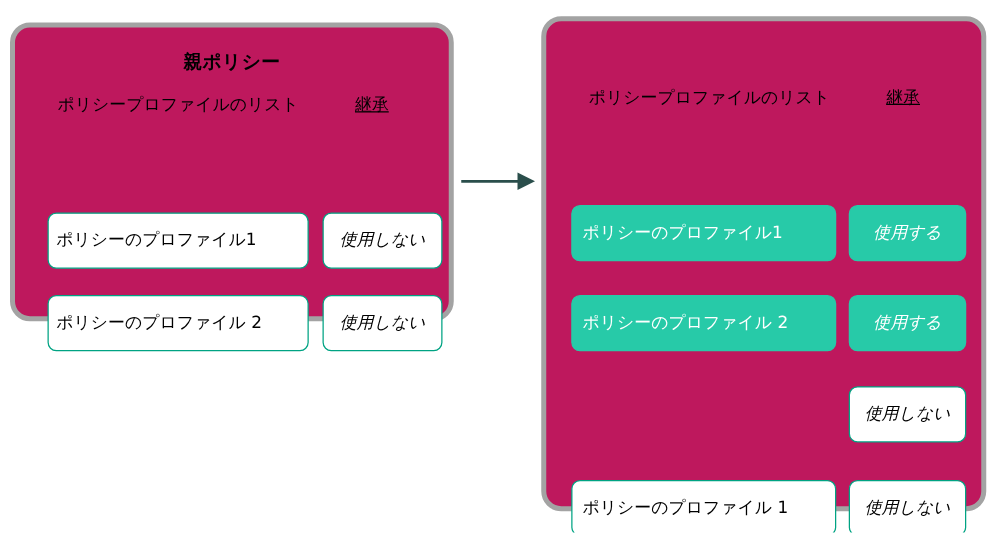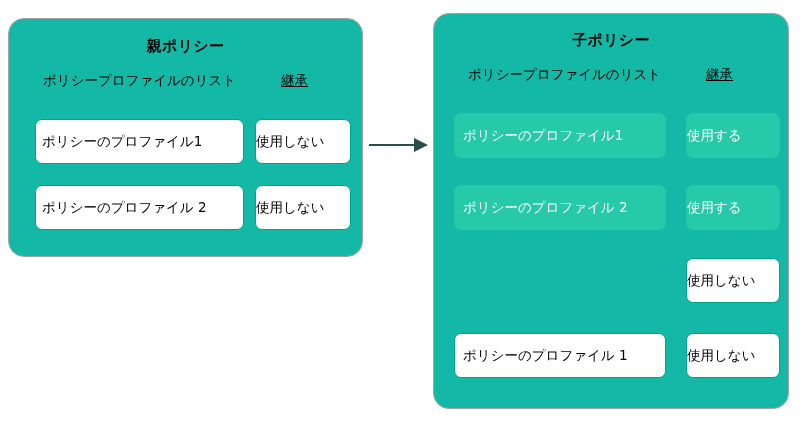--- a/index.html
+++ b/index.html
@@ -19,22 +19,22 @@
 
   .canvas {
     position: absolute;
     inset: 0;
   }
 
   
   .panel {
     position: absolute;
     box-sizing: border-box;
-    background: #14b8a6;
-    border: 1px solid #a3a3a3;
+    background: #be185d;
+    border: 4px solid #a3a3a3;
     border-radius: 16px;
   }
   .panel-parent {
     left: 8px;
     top: 18px;
     width: 355px;
     height: 239px;
   }
   .panel-child {
     left: 433px;
@@ -91,46 +91,48 @@
     box-sizing: border-box;
     height: 45px;
     border: 1.6px solid #00a383;
     border-radius: 7px;
     background: #ffffff;
     color: #000000;
     font-size: 13.5px;
     line-height: 43px;
     white-space: nowrap;
     overflow: hidden;
+    margin-top: 48px;
   }
   .box.filled {
     background: #27caa8;
     border-color: #27caa8;
     color: #ffffff;
   }
 
   .box-profile {
     left: 26px;
     width: 209px;
     padding-left: 6px;
     text-align: left;
   }
   .box-inherit {
     left: 246px;
     width: 96px;
-    text-align: left;
+    text-align: center;
+    font-style: italic;
   }
 
   .panel-child .box-profile {
     left: 20px;
     width: 212px;
     padding-left: 8px;
   }
   .panel-child .box-inherit {
-    left: 252px;
+    left: 242px;
     width: 94px;
   }
 
   
   .arrow {
     position: absolute;
     left: 368px;
     top: 130px;
     width: 62px;
     height: 30px;
@@ -161,21 +163,20 @@
   </div>
 
   <div class="arrow">
     <svg width="62" height="30" viewBox="0 0 62 30" xmlns="http://www.w3.org/2000/svg">
       <line x1="1" y1="15" x2="48" y2="15" stroke="#2a4e4b" stroke-width="2.2"></line>
       <polygon points="46,8 60,15 46,22" fill="#2a4e4b"></polygon>
     </svg>
   </div>
 
   <div class="panel panel-child">
-    <div class="panel-title">子ポリシー</div>
 
     <div class="col-headers">
       <span class="col-header-list">ポリシープロファイルのリスト</span>
       <span class="col-header-inherit">継承</span>
     </div>
 
     <div class="row" style="top:99px">
       <div class="box box-profile filled">ポリシーのプロファイル1</div>
       <div class="box box-inherit filled">使用する</div>
     </div>

